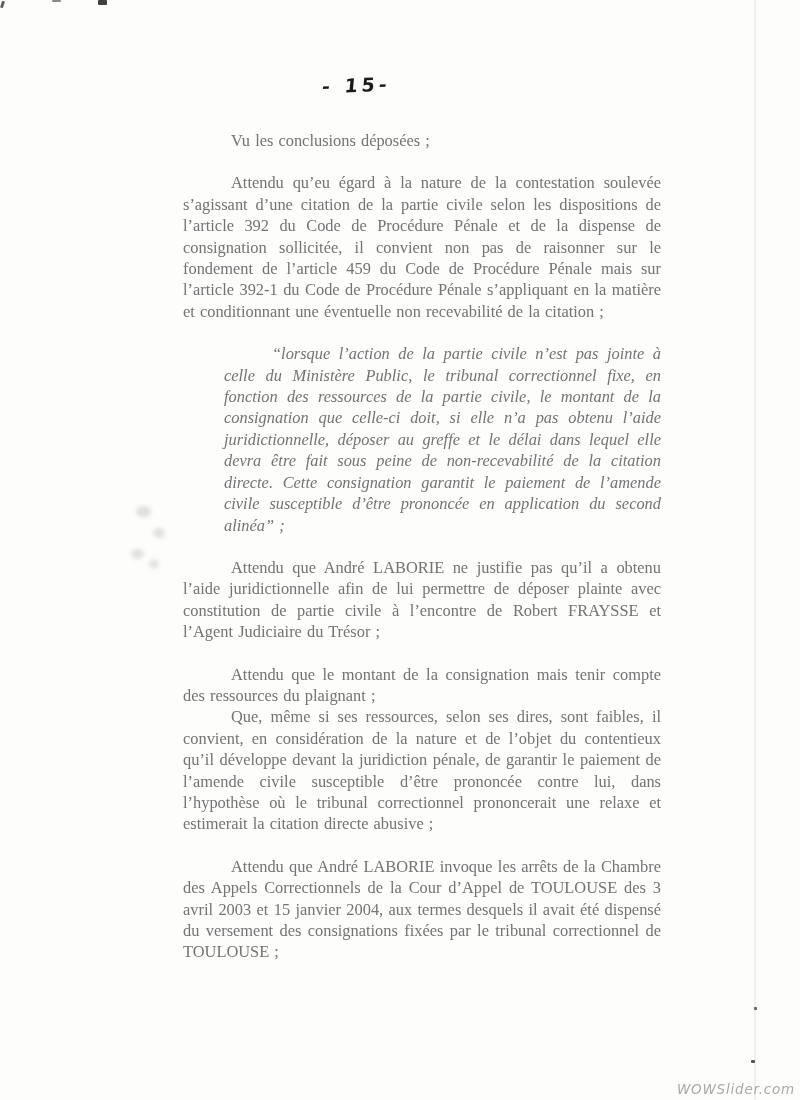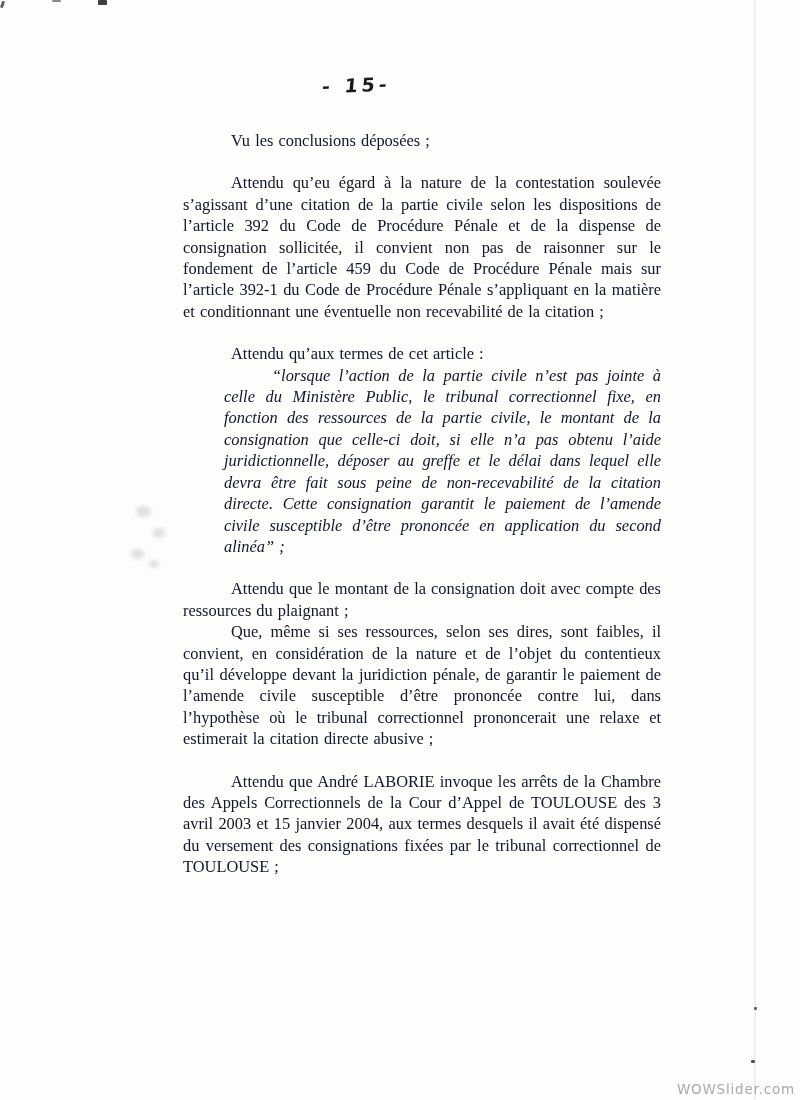--- a/index.html
+++ b/index.html
@@ -48,21 +48,21 @@
     transform: rotate(-2deg) skewX(-7deg);
     white-space: nowrap;
   }
 
   
   .doc-body {
     position: absolute; left: 183px; top: 130px;
     width: 478px;
     font-size: 16.4px; line-height: 21.4px;
     text-align: justify;
-    color: #0f172a;
+    color: #737373;
   }
   .para {
     margin: 0 0 21px 0;
     text-indent: 48px;
     word-spacing: 1px;
   }
   .para.tight { margin-bottom: 0; }
   .para.quote { font-style: italic; margin-left: 41px; }
 
   
@@ -90,22 +90,22 @@
   <div class="smudge smudge-1"></div>
   <div class="smudge smudge-2"></div>
   <div class="smudge smudge-3"></div>
   <div class="smudge smudge-4"></div>
 
   <div class="page-number">- 15-</div>
 
   <div class="doc-body">
     <p class="para">Vu les conclusions déposées ;</p>
     <p class="para">Attendu qu’eu égard à la nature de la contestation soulevée s’agissant d’une citation de la partie civile selon les dispositions de l’article 392 du Code de Procédure Pénale et de la dispense de consignation sollicitée, il convient non pas de raisonner sur le fondement de l’article 459 du Code de Procédure Pénale mais sur l’article 392-1 du Code de Procédure Pénale s’appliquant en la matière et conditionnant une éventuelle non recevabilité de la citation ;</p>
-    <p class="para tight">Attendu qu’aux termes de cet article :</p>
     <p class="para quote">“lorsque l’action de la partie civile n’est pas jointe à celle du Ministère Public, le tribunal correctionnel fixe, en fonction des ressources de la partie civile, le montant de la consignation que celle-ci doit, si elle n’a pas obtenu l’aide juridictionnelle, déposer au greffe et le délai dans lequel elle devra être fait sous peine de non-recevabilité de la citation directe. Cette consignation garantit le paiement de l’amende civile susceptible d’être prononcée en application du second alinéa” ;</p>
-    <p class="para tight">Attendu que le montant de la consignation doit avec compte des ressources du plaignant ;</p>
+    <p class="para">Attendu que André LABORIE ne justifie pas qu’il a obtenu l’aide juridictionnelle afin de lui permettre de déposer plainte avec constitution de partie civile à l’encontre de Robert FRAYSSE et l’Agent Judiciaire du Trésor ;</p>
+    <p class="para tight">Attendu que le montant de la consignation mais tenir compte des ressources du plaignant ;</p>
     <p class="para">Que, même si ses ressources, selon ses dires, sont faibles, il convient, en considération de la nature et de l’objet du contentieux qu’il développe devant la juridiction pénale, de garantir le paiement de l’amende civile susceptible d’être prononcée contre lui, dans l’hypothèse où le tribunal correctionnel prononcerait une relaxe et estimerait la citation directe abusive ;</p>
     <p class="para">Attendu que André LABORIE invoque les arrêts de la Chambre des Appels Correctionnels de la Cour d’Appel de TOULOUSE des 3 avril 2003 et 15 janvier 2004, aux termes desquels il avait été dispensé du versement des consignations fixées par le tribunal correctionnel de TOULOUSE ;</p>
   </div>
 
-  <a class="watermark" href="#" style="color: rgb(169, 169, 169);">WOWSlider.com</a>
+  <a class="watermark" href="#" style="color: rgb(169, 169, 169); font-style: italic;">WOWSlider.com</a>
 
 </div>
 
 </body></html>

